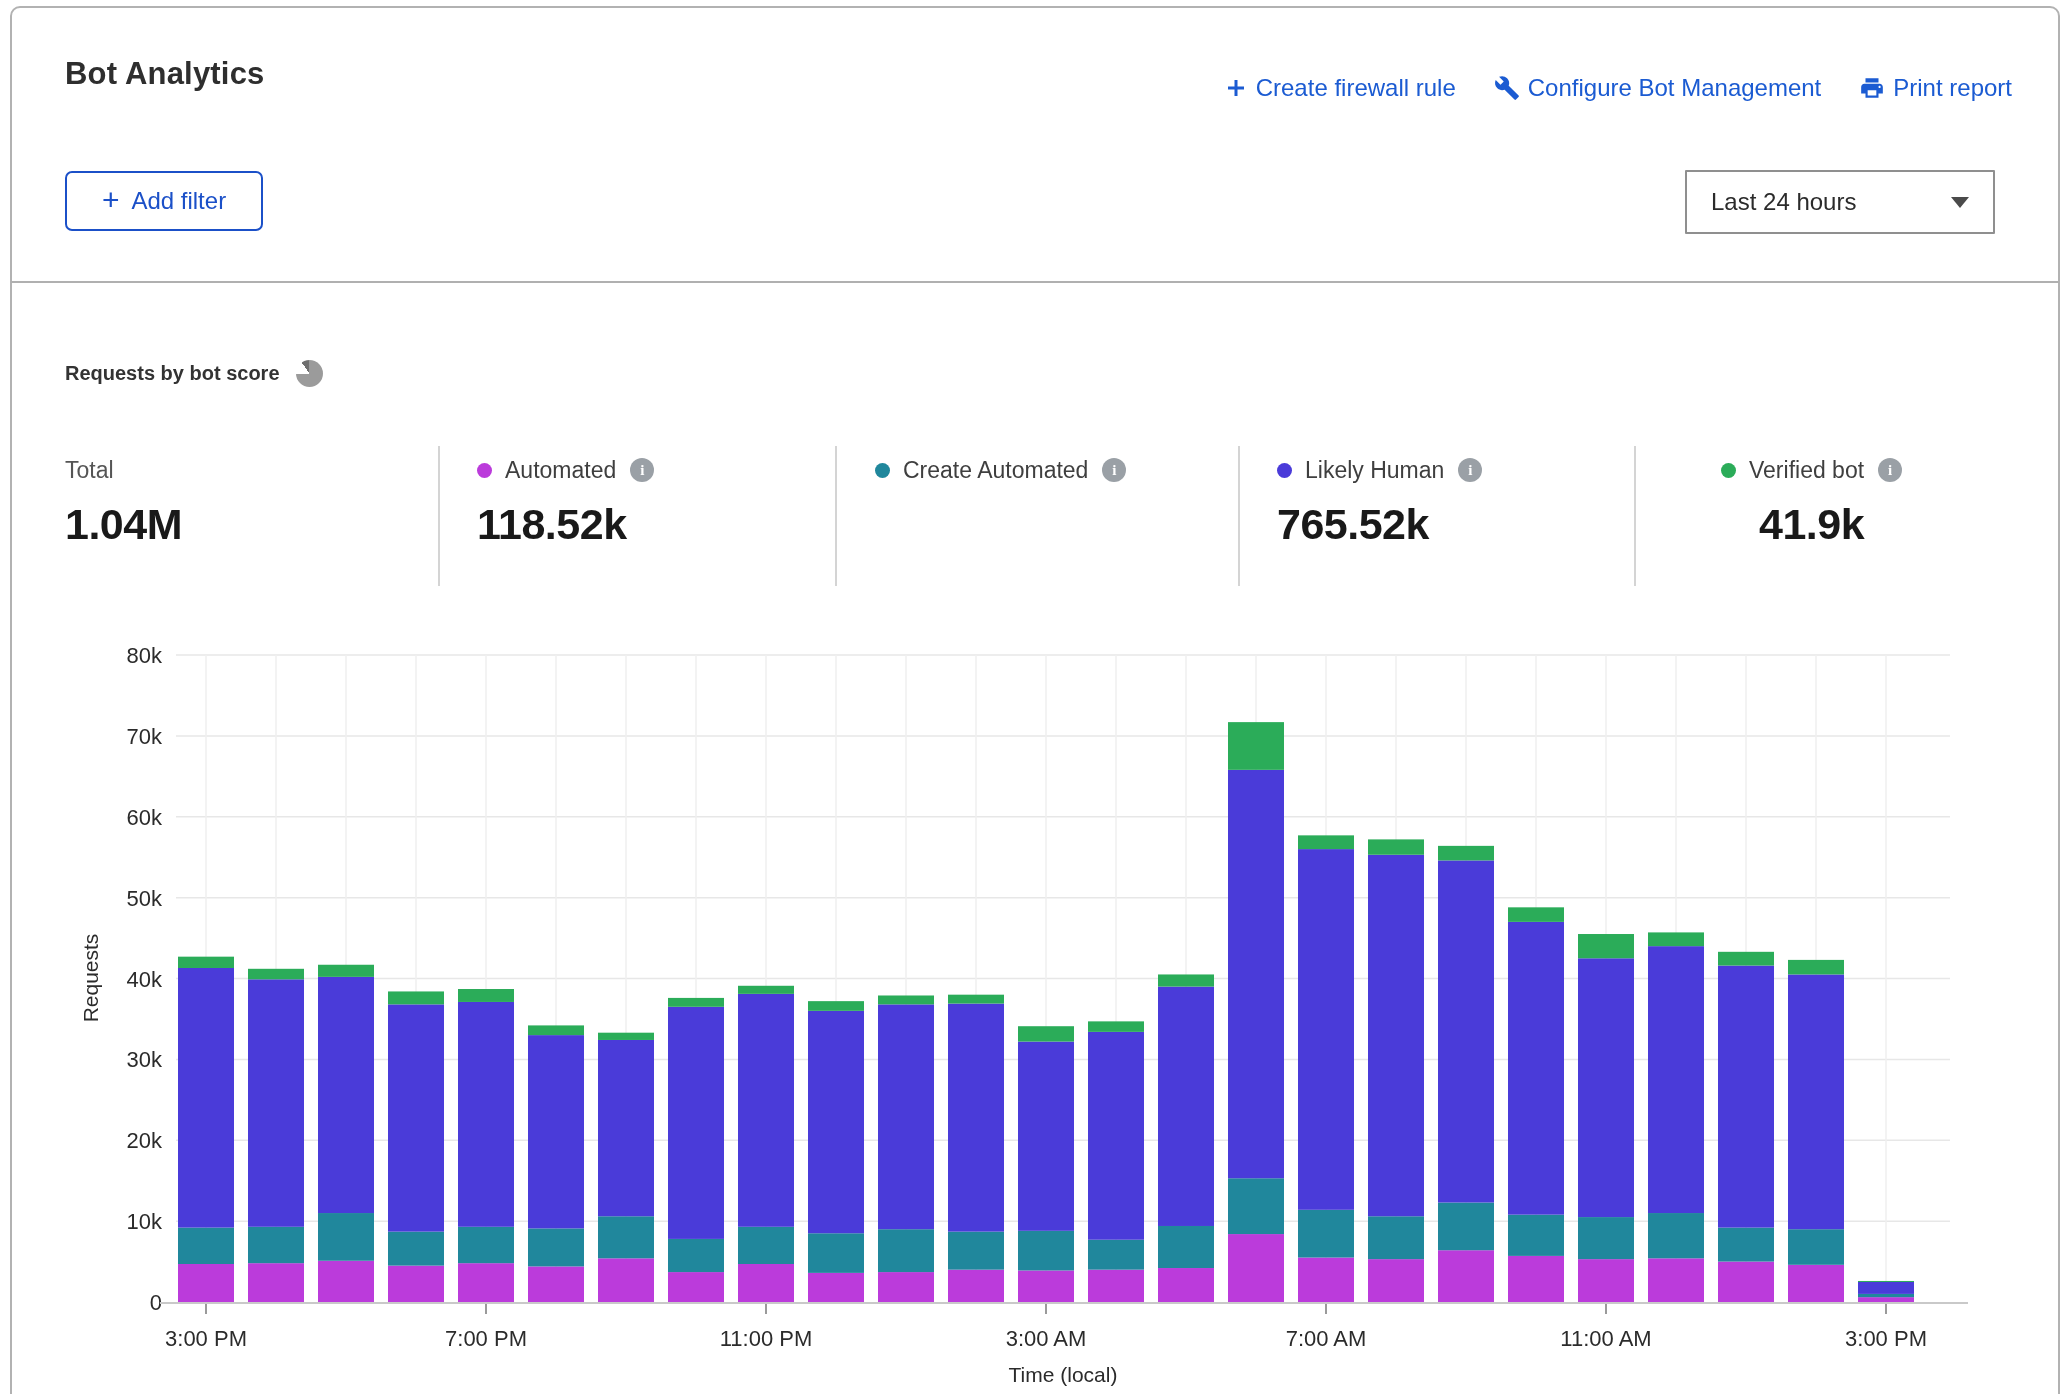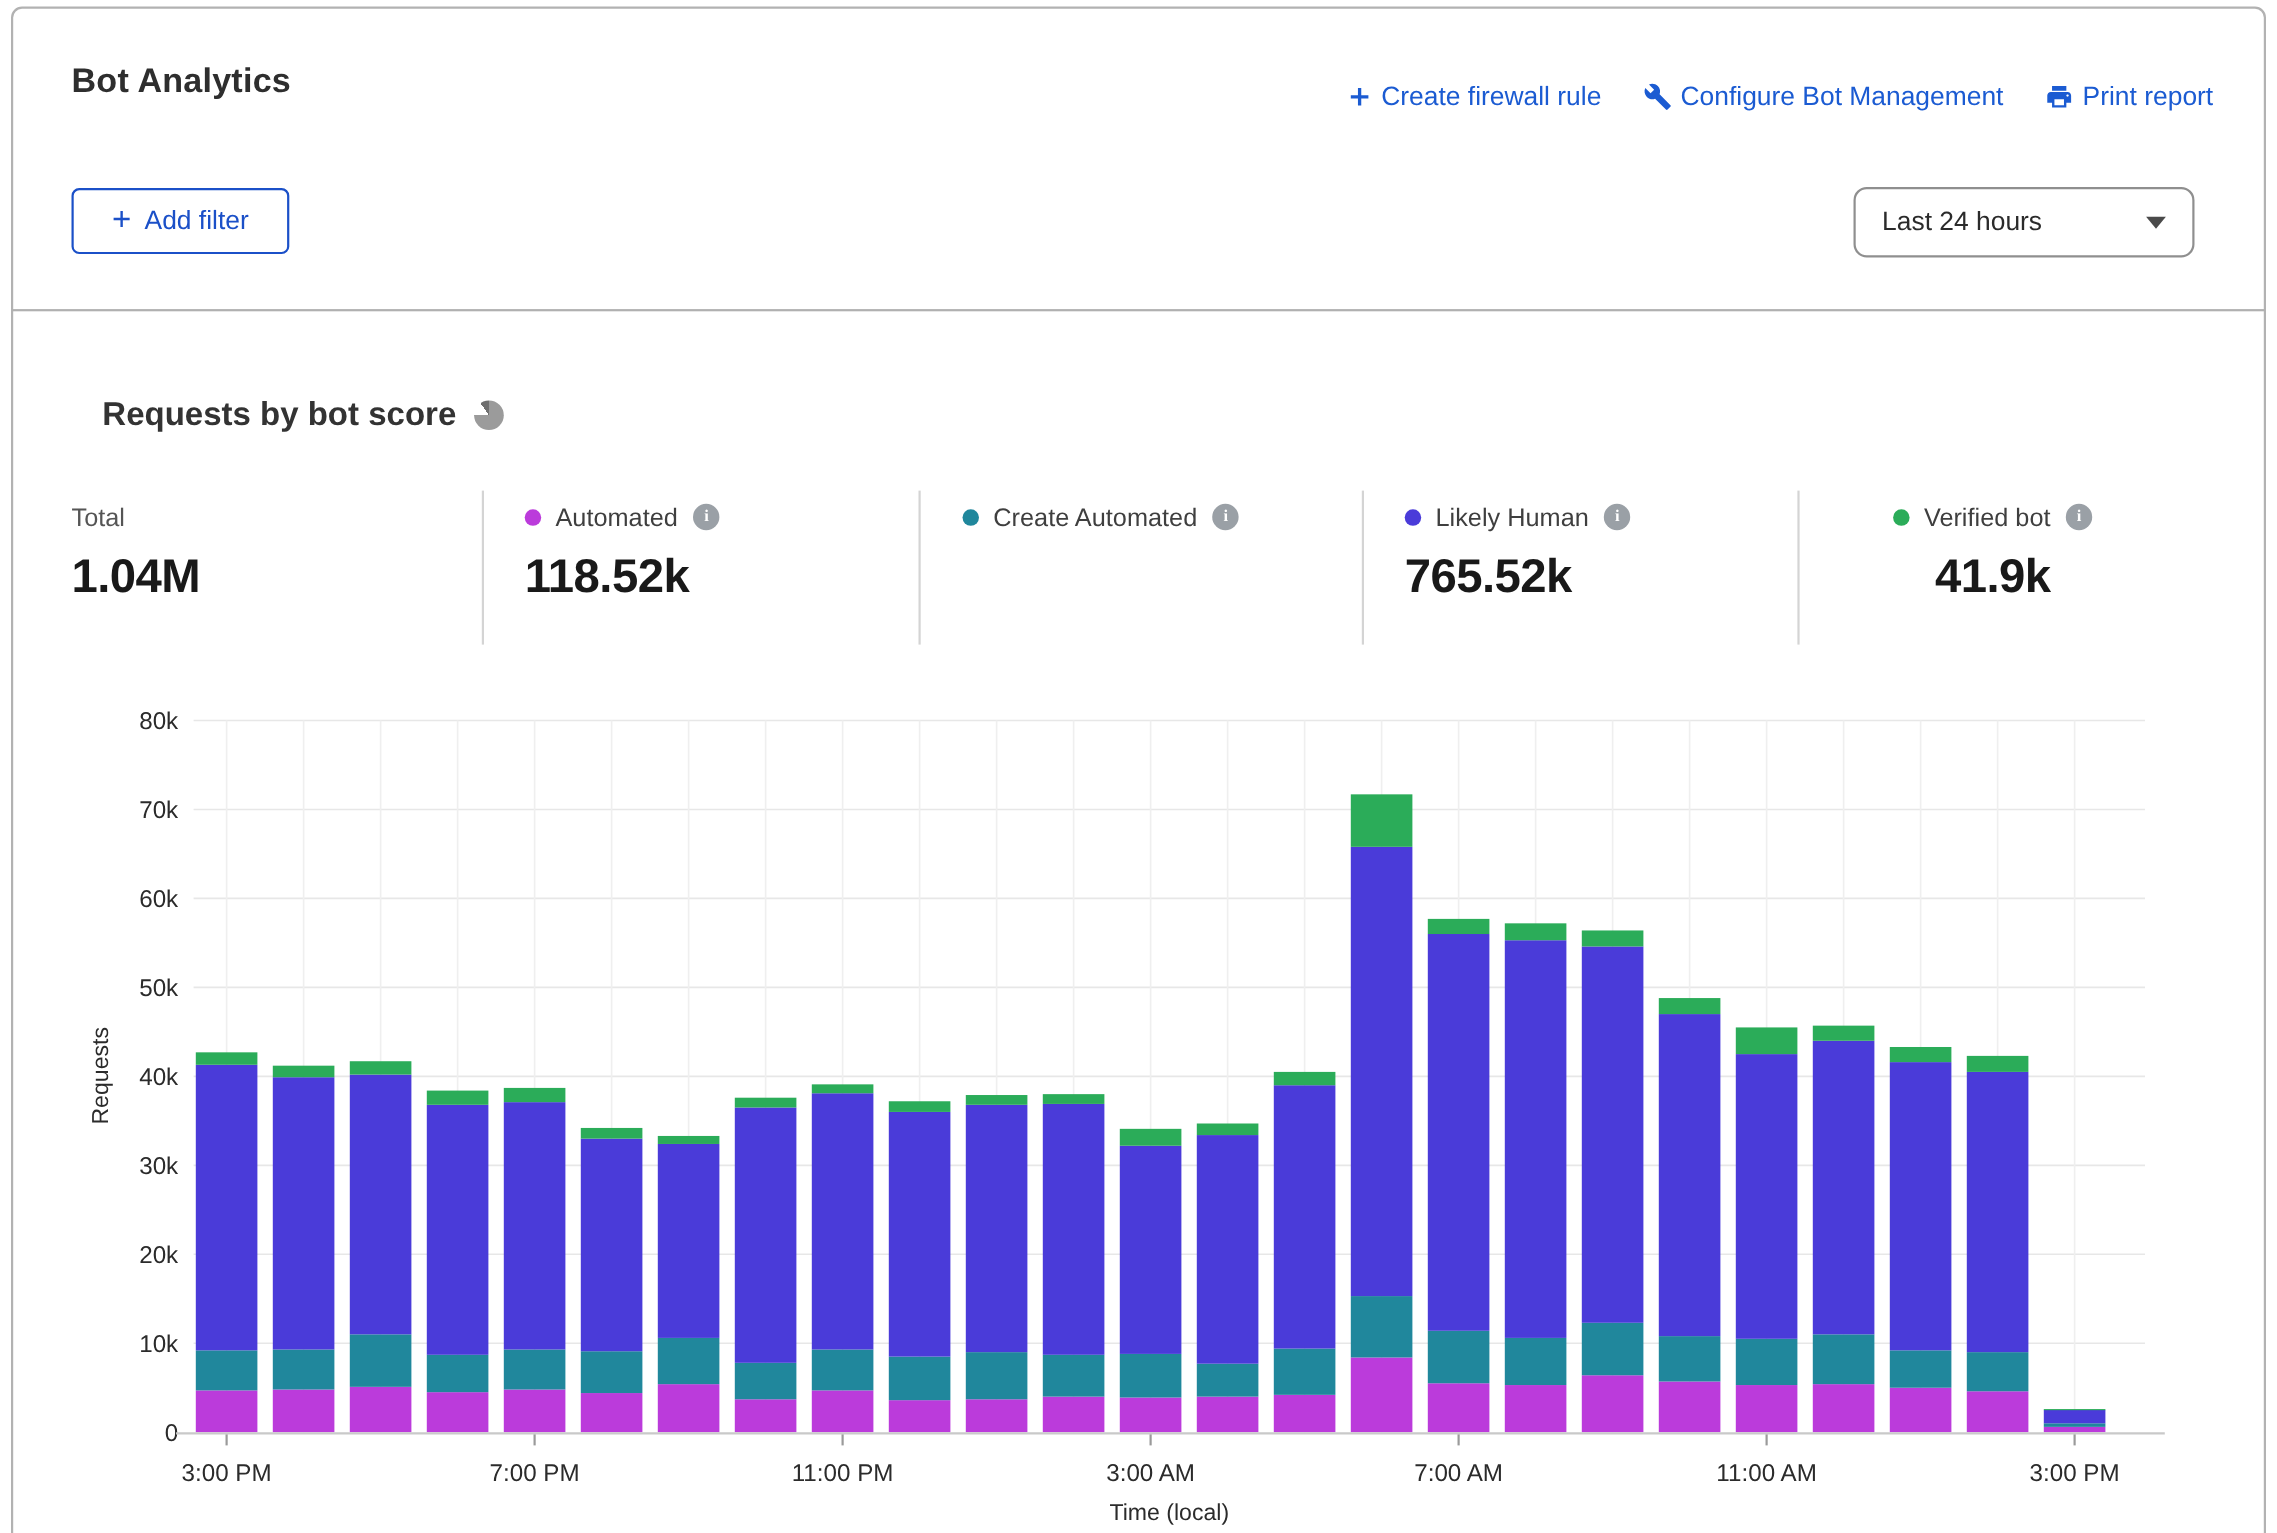--- a/index.html
+++ b/index.html
@@ -30,35 +30,35 @@
   .add-filter-btn {
     position:absolute; left:65px; top:171px; width:198px; height:60px;
     border:2px solid #1b50c8; border-radius:7px; background:#fff;
     color:#1b50c8; font-size:24px; font-weight:500;
     display:flex; align-items:center; justify-content:center; gap:12px; cursor:pointer;
   }
   .add-filter-btn .plus { font-size:30px; font-weight:400; line-height:1; margin-top:-3px; }
 
   .time-select {
     position:absolute; left:1685px; top:170px; width:310px; height:64px;
-    border:2px solid #8f8f8f; border-radius:12px; background:#fff;
+    border:2px solid #8f8f8f; border-radius:1px; background:#fff;
     display:flex; align-items:center; padding:0 24px; cursor:pointer;
   }
   .time-select .sel-label { font-size:24px; color:#2b2b2b; flex:1; }
   .caret {
     width:0; height:0; border-left:9px solid transparent; border-right:9px solid transparent;
     border-top:11px solid #4a4a4a;
   }
 
   .header-divider {
     position:absolute; left:11px; top:281px; width:2048px; height:2px; background:#b0b0b0;
   }
 
   .section-title-row { position:absolute; left:65px; top:360px; display:flex; align-items:center; gap:16px; }
-  .section-title { font-size:30px; font-weight:700; color:#333;margin-left:28px; }
+  .section-title { font-size:20px; font-weight:700; color:#333; }
   .pie-icon {
     width:27px; height:27px; border-radius:50%;
     background:conic-gradient(from 0deg, #9b9b9b 0 270deg, #ffffff 270deg 325deg, #6f6f6f 325deg 360deg);
   }
 
   .stat { position:absolute; top:456px; }
   .stat-head { display:flex; align-items:center; height:28px; }
   .stat-label { font-size:23px; color:#3f3f3f; }
   .dot { width:15px; height:15px; border-radius:50%; margin-right:13px; }
   .info-badge {

